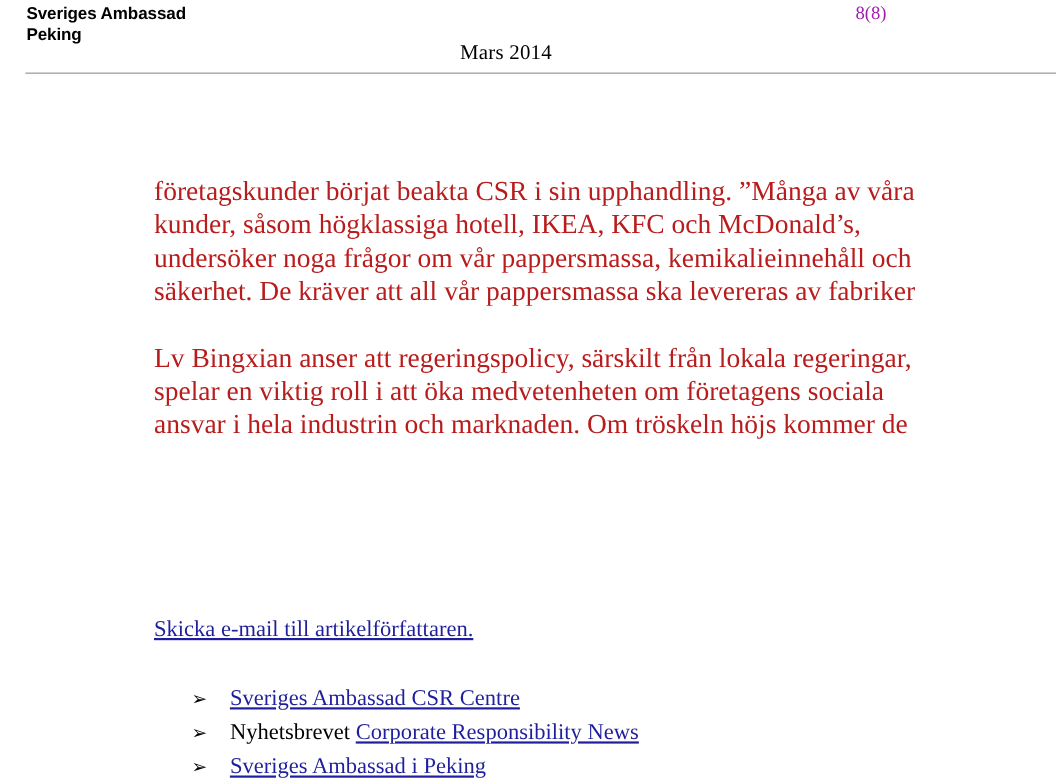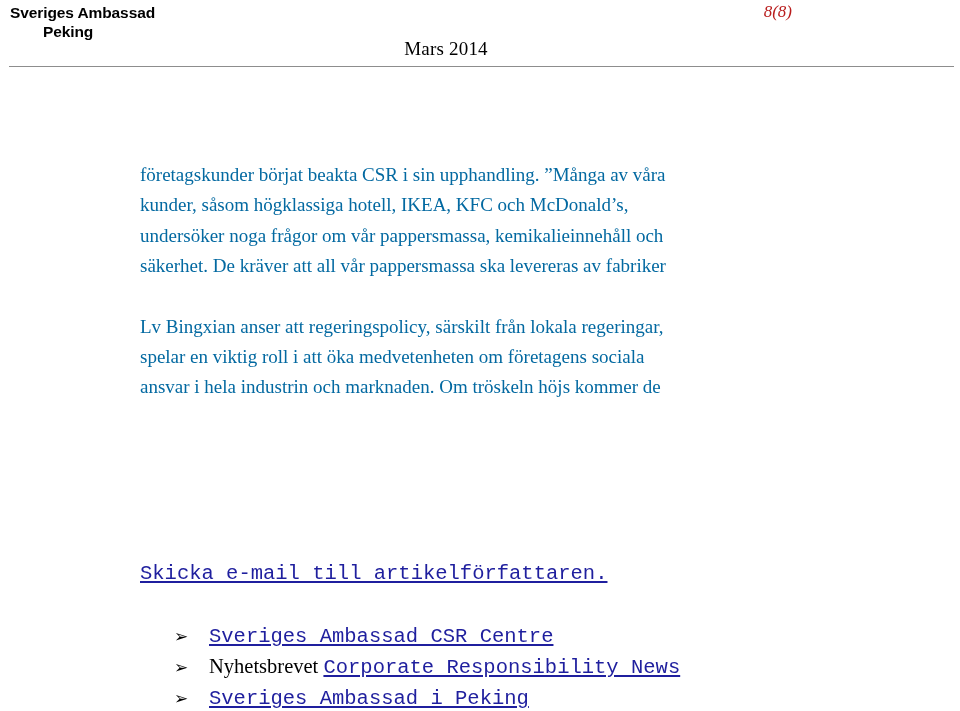--- a/index.html
+++ b/index.html
@@ -12,48 +12,46 @@
     height: 711px;
     position: relative;
     overflow: hidden;
     font-family: "Liberation Serif", "DejaVu Serif", serif;
     color: #000000;
   }
 
   
   .page-header {
     position: absolute;
-    left: 4px;
+    left: 18px;
     top: 0;
     width: 796px;
     height: 70px;
   }
   .header-org {
     position: absolute;
     left: 6px;
     top: 3px;
     font-family: "Liberation Sans", "DejaVu Sans", sans-serif;
     font-weight: bold;
     font-size: 15.5px;
     line-height: 19px;
     letter-spacing: -0.1px;
     color: #000000;
   }
   .header-org .line2 {
     display: block;
-    margin-left: 33px;
   }
   .header-pageno {
     position: absolute;
     right: 8px;
     top: 2px;
     font-size: 17px;
     line-height: 20px;
-    color: #b91c1c;
-    font-style: italic;
+    color: #a21caf;
   }
   .header-date {
     position: absolute;
     left: 0;
     top: 38px;
     width: 960px;
     text-align: center;
     font-size: 19px;
     line-height: 22px;
     letter-spacing: 0.2px;
@@ -70,40 +68,39 @@
   }
 
   
   .doc-body {
     position: absolute;
     left: 140px;
     top: 160px;
     width: 760px;
   }
   .para {
-    font-size: 19px;
+    font-size: 25px;
     line-height: 30.4px;
-    color: #0369a1;
+    color: #b91c1c;
     margin: 0;
     text-align: left;
   }
   .para .ln {
     display: block;
     white-space: pre;
   }
   .para-gap {
     height: 30px;
   }
 
   
   .doc-link {
     color: #1f1f9e;
     text-decoration: underline;
     cursor: pointer;
-    font-family: Liberation Mono, monospace;
   }
   .link-block {
     position: absolute;
     left: 140px;
     top: 557px;
     font-size: 20.5px;
     line-height: 30px;
   }
 
   

